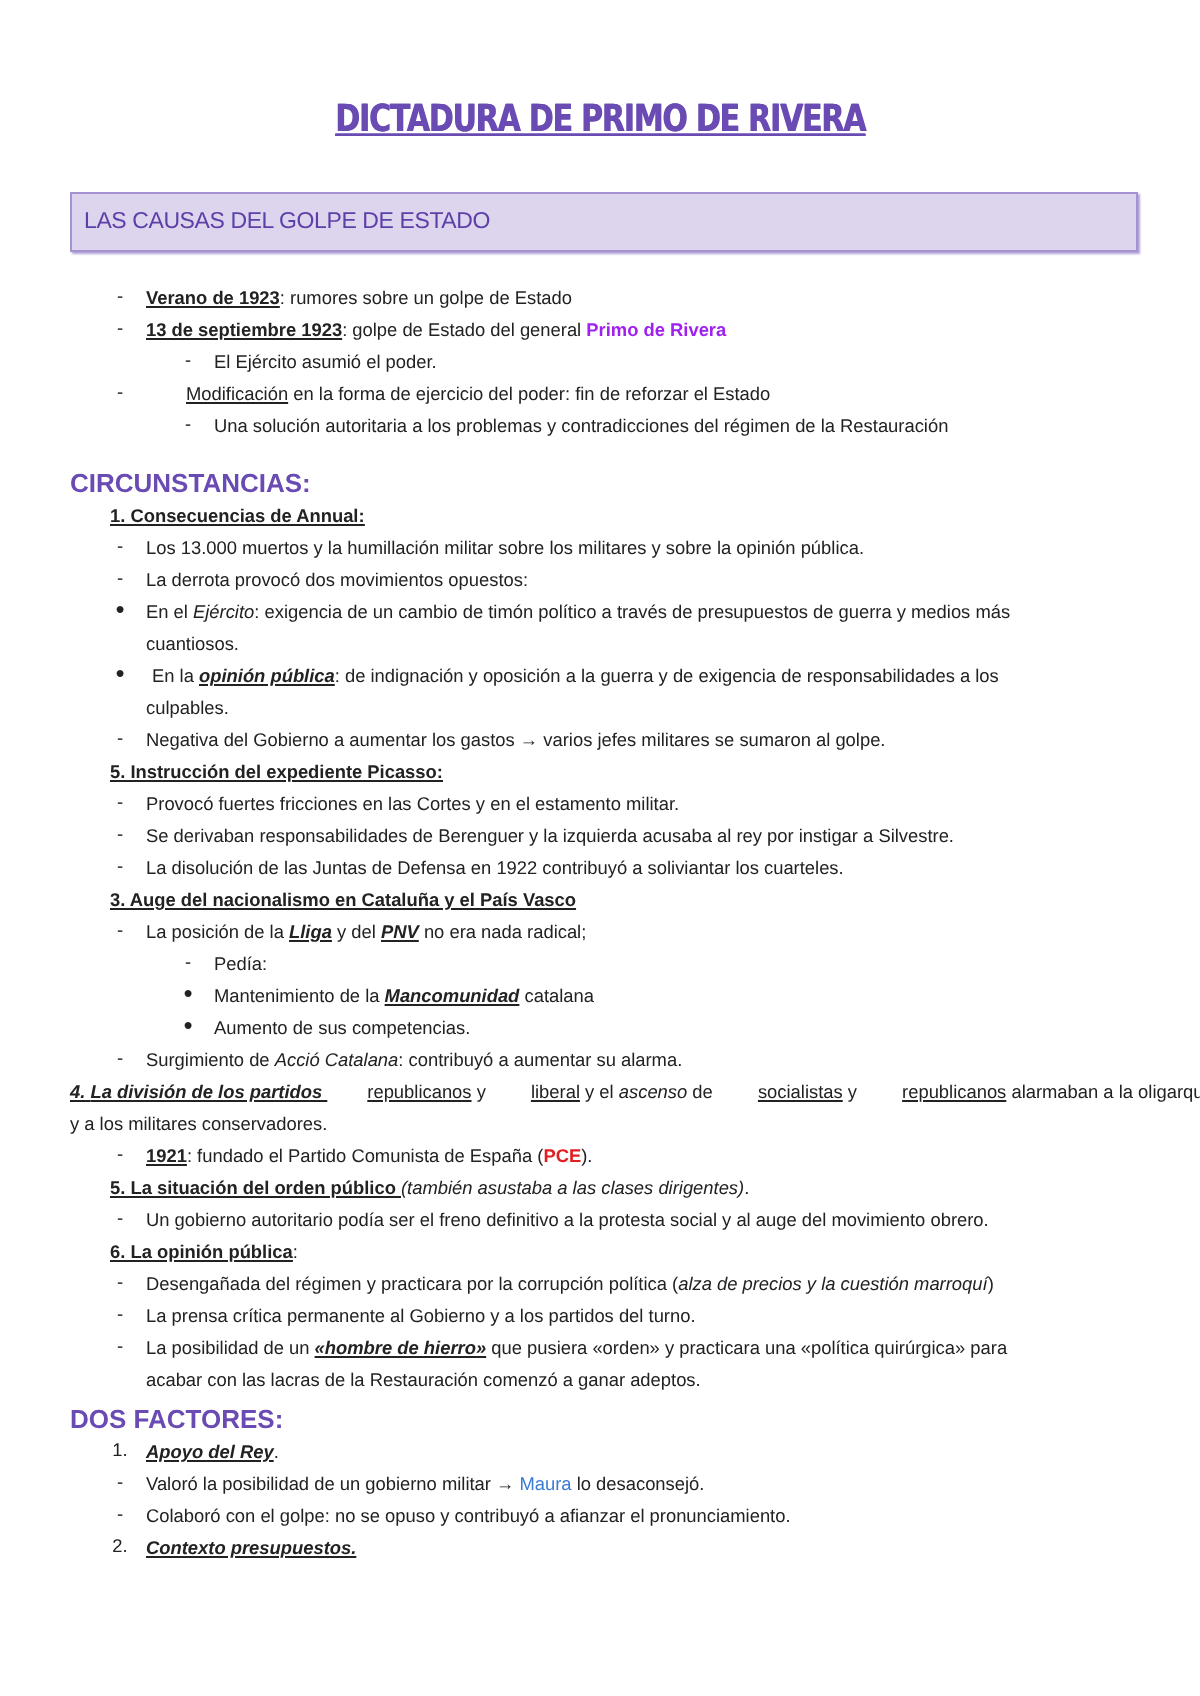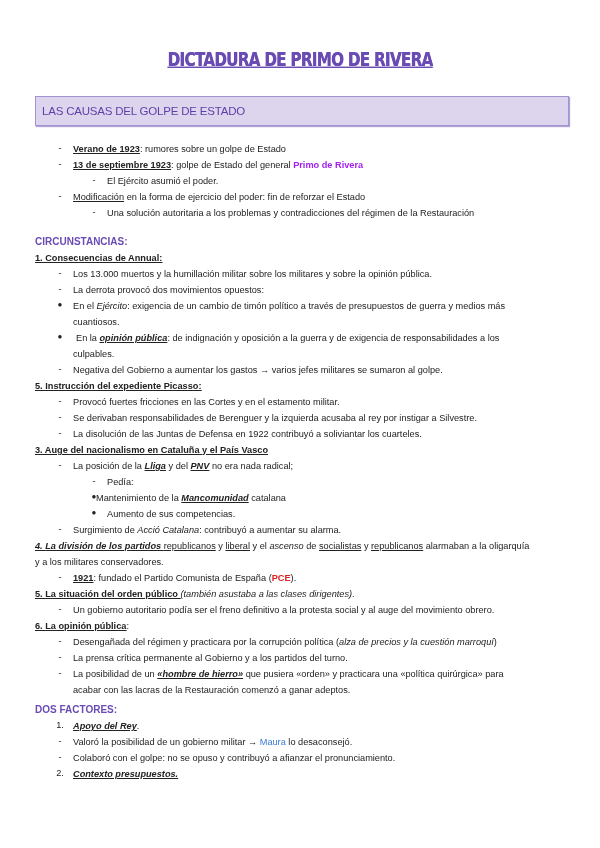--- a/index.html
+++ b/index.html
@@ -9,25 +9,25 @@
            font-family:"DejaVu Sans", sans-serif; font-weight:bold; font-size:15px;
            color:#6a4bb3; text-decoration:underline; letter-spacing:-0.6px;
            transform:scaleY(1.25); transform-origin:center top; text-shadow:0.4px 0 0 #6a4bb3; }
   .banner { position:absolute; top:96px; left:35px; width:534px; height:30px;
             background:#ddd4ee; border:1px solid #a592d0; box-shadow:1px 1px 1px #b0a3d6; box-sizing:border-box; }
   .banner span { position:absolute; left:6px; top:8px; font-size:11.5px; color:#5d3fa8; letter-spacing:-0.2px; }
   .line { position:absolute; white-space:nowrap; line-height:12px; }
   .mark { position:absolute; width:10px; text-align:center; }
   b { font-weight:bold;text-decoration:underline; }
   i { font-style:italic; }
-  u { text-decoration:underline; }
+  u { text-decoration:underline;margin-left:20px; }
   .purple { color:#a020f0; font-weight:bold;text-align:center; }
   .red { color:#e02020; font-weight:bold; }
   .blue { color:#3a7bd5; }
-  .heading-purple { color:#6a4bb3; font-weight:bold; font-size:10px; }
+  .heading-purple { color:#6a4bb3; font-weight:bold; font-size:13px; }
   .bullet { font-size:8px; }
 </style>
 </head>
 <body>
 
 <div class="title">DICTADURA DE PRIMO DE RIVERA</div>
 
 <div class="banner">
   <span>LAS CAUSAS DEL GOLPE DE ESTADO</span>
 </div>
@@ -78,21 +78,21 @@
 <div class="line" style="top:428px;left:73px">La disolución de las Juntas de Defensa en 1922 contribuyó a soliviantar los cuarteles.</div>
 
 <div class="line" style="top:444px;left:35px"><b><u>3. Auge del nacionalismo en Cataluña y el País Vasco</u></b></div>
 <span class="mark" style="top:460px;left:55px">-</span>
 <div class="line" style="top:460px;left:73px">
   <span>La posición de la </span><b><i>Lliga</i></b><span> y del </span><b><i>PNV</i></b><span> no era nada radical;</span>
 </div>
 <span class="mark" style="top:476px;left:89px">-</span>
 <div class="line" style="top:476px;left:107px">Pedía:</div>
 <span class="mark bullet" style="top:492px;left:89px">●</span>
-<div class="line" style="top:492px;left:96px">
+<div class="line" style="top:492px;left:107px">
   <span>Mantenimiento de la </span><b><i>Mancomunidad</i></b><span> catalana</span>
 </div>
 <span class="mark bullet" style="top:508px;left:89px">●</span>
 <div class="line" style="top:508px;left:107px">Aumento de sus competencias.</div>
 <span class="mark" style="top:524px;left:55px">-</span>
 <div class="line" style="top:524px;left:73px">
   <span>Surgimiento de </span><i>Acció Catalana</i><span>: contribuyó a aumentar su alarma.</span>
 </div>
 
 <div class="line" style="top:540px;left:35px">

